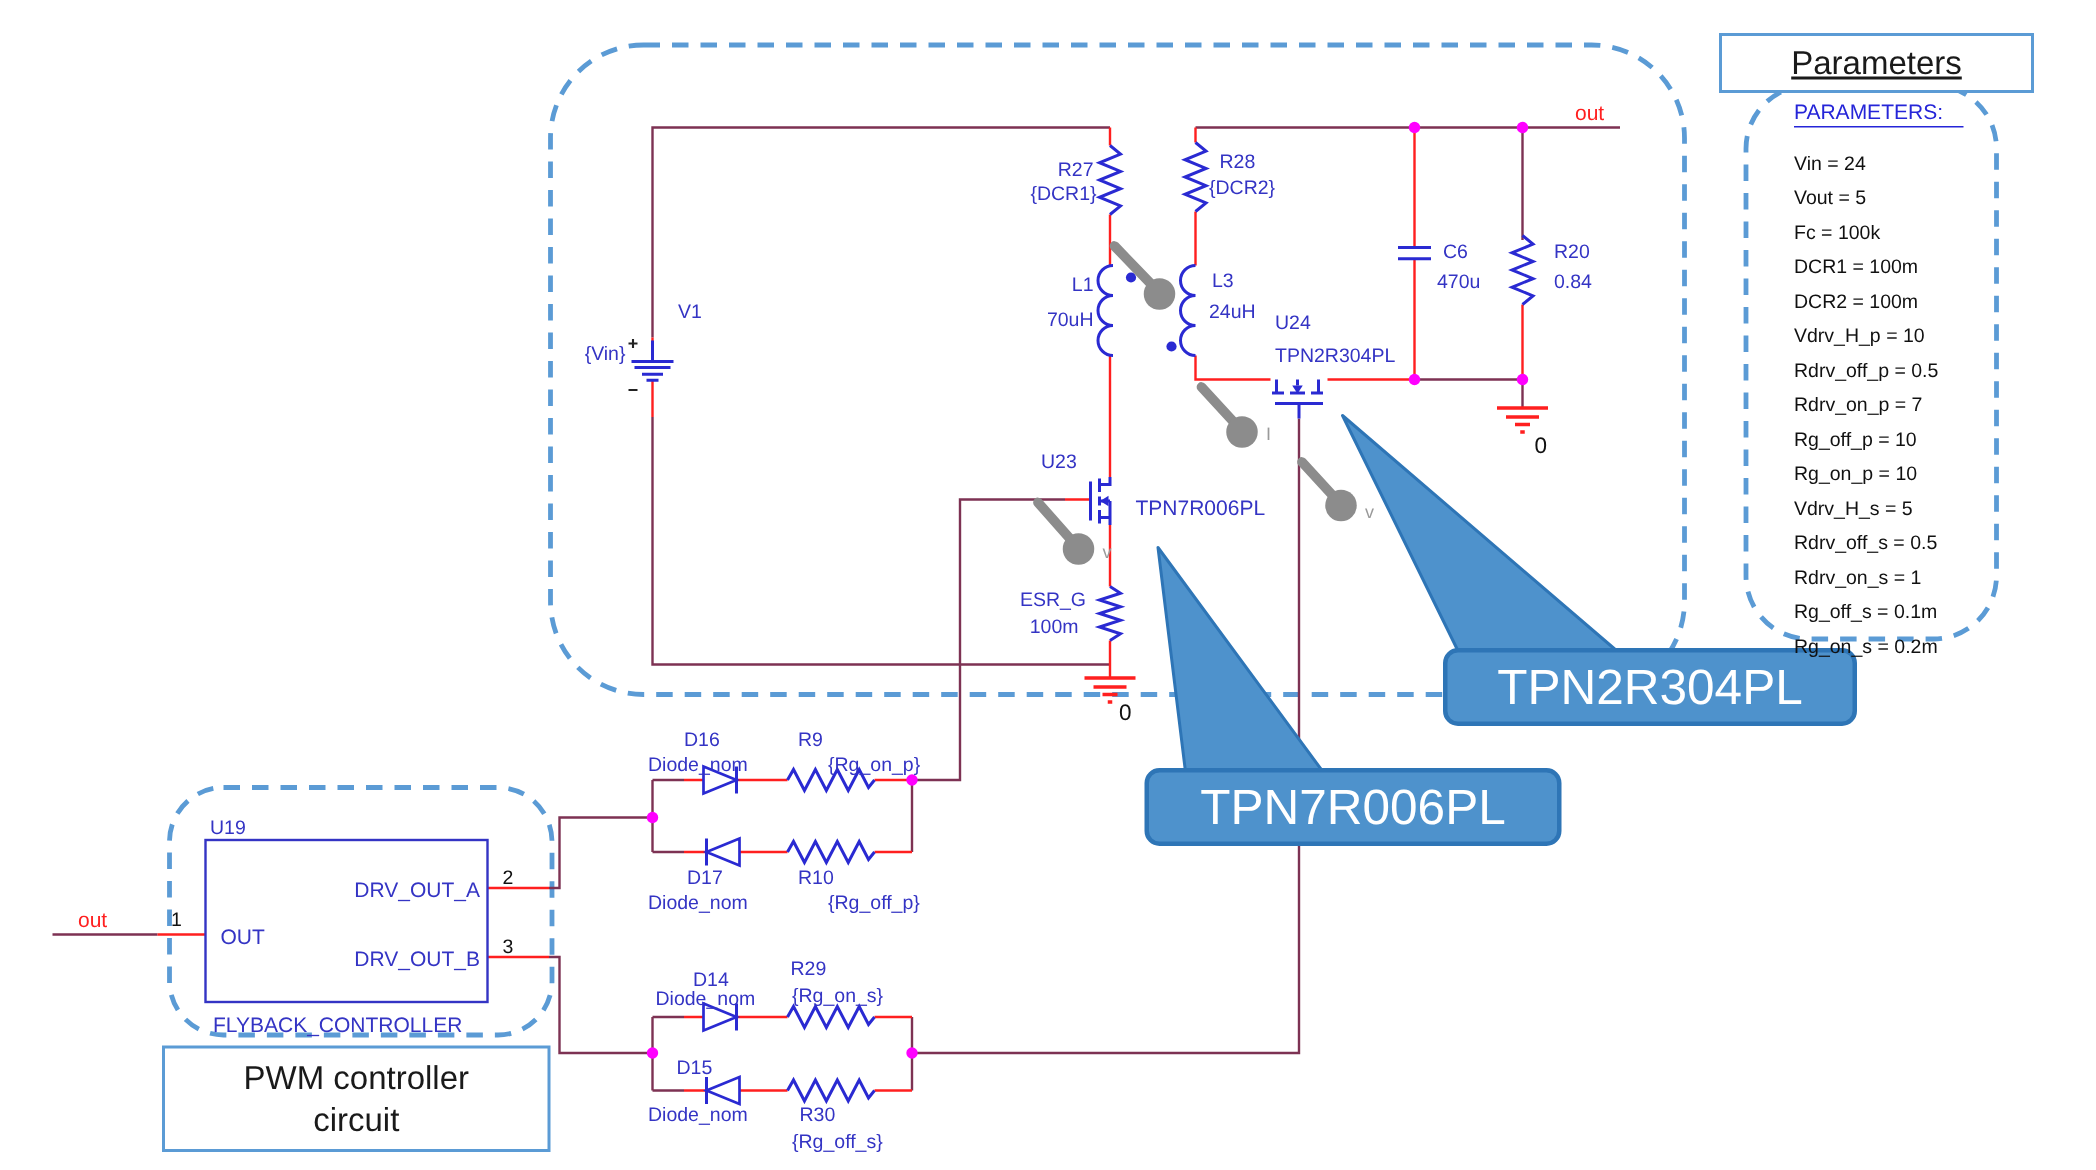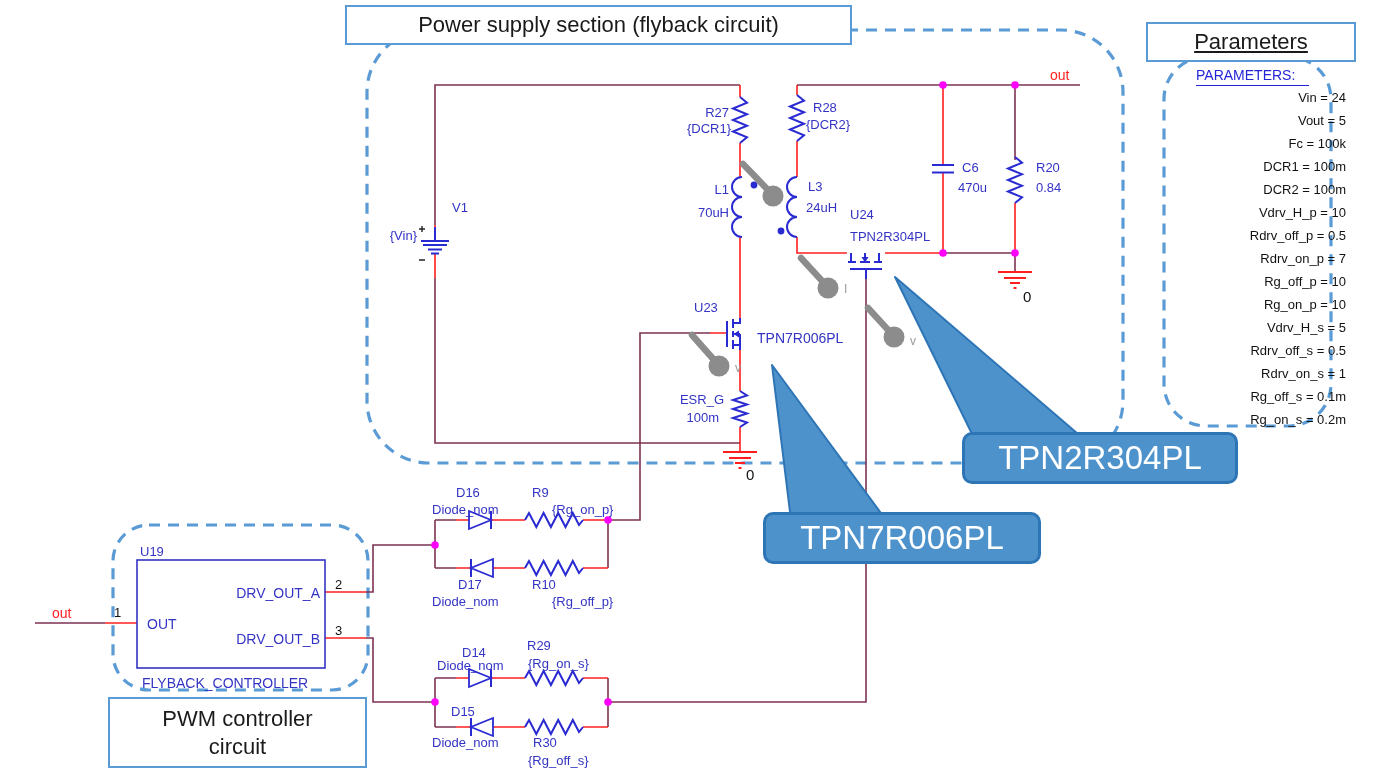--- a/index.html
+++ b/index.html
@@ -6,22 +6,22 @@
   .canvas{position:relative;width:1397px;height:780px;background:#ffffff;overflow:hidden;
           font-family:"Liberation Sans","DejaVu Sans",sans-serif;}
   .canvas svg{position:absolute;left:0;top:0;}
   .frame-box{position:absolute;background:#ffffff;border:2px solid #5b9bd5;color:#1a1a1a;
              display:flex;align-items:center;justify-content:center;text-align:center;
              font-size:22px;line-height:1.25;}
   .callout{position:absolute;background:#4e92cc;border:3px solid #2e75b6;border-radius:10px;
            color:#ffffff;font-size:33px;display:flex;align-items:center;justify-content:center;}
   .params-panel{position:absolute;left:1196px;top:66px;width:150px;}
   .params-header{display:inline-block;font-size:14px;color:#2525d8;border-bottom:1.5px solid #2525d8;
-                 padding:0 14px 2px 0;margin-bottom:0;}
-  .param-item{font-size:13px;color:#111111;line-height:23px;white-space:nowrap;text-align:right;}
+                 padding:0 14px 2px 0;margin-bottom:12px;}
+  .param-item{font-size:13px;color:#111111;line-height:23px;white-space:nowrap;}
   text{font-family:"Liberation Sans","DejaVu Sans",sans-serif;}
   .lbl{font-size:13px;fill:#3434c4;}
   .lbl14{font-size:14px;fill:#3434c4;}
   .pin-num{font-size:13px;fill:#111111;}
   .net-lbl{font-size:14px;fill:#ff1f1f;}
   .gnd-lbl{font-size:15px;fill:#111111;}
   .probe-lbl{font-size:12px;fill:#9a9a9a;}
   .w-maroon{stroke:#7d3253;stroke-width:1.6;fill:none;}
   .w-red{stroke:#ff1f1f;stroke-width:1.6;fill:none;}
   .comp{stroke:#2a2ad2;stroke-width:2;fill:none;}
@@ -200,23 +200,20 @@
   <text class="gnd-lbl" x="746" y="480">0</text>
   <text class="gnd-lbl" x="1023" y="302">0</text>
   <text class="probe-lbl" x="844" y="293">I</text>
   <text class="probe-lbl" x="735" y="372">v</text>
   <text class="probe-lbl" x="910" y="345">v</text>
 
   <polygon class="pointer" points="895,277 975,440 1085,440"></polygon>
   <polygon class="pointer" points="772,365 791,520 886,520"></polygon>
 </svg>
 
-<div class="frame-box" style="left:345px;top:5px;width:503px;height:36px;">
-  <span>Power supply section (flyback circuit)</span>
-</div>
 
 <div class="frame-box" style="left:1146px;top:22px;width:206px;height:36px;text-decoration:underline;">
   <span>Parameters</span>
 </div>
 
 <div class="frame-box" style="left:108px;top:697px;width:255px;height:67px;flex-direction:column;text-align:right;">
   <span>PWM controller</span>
   <span>circuit</span>
 </div>
 

